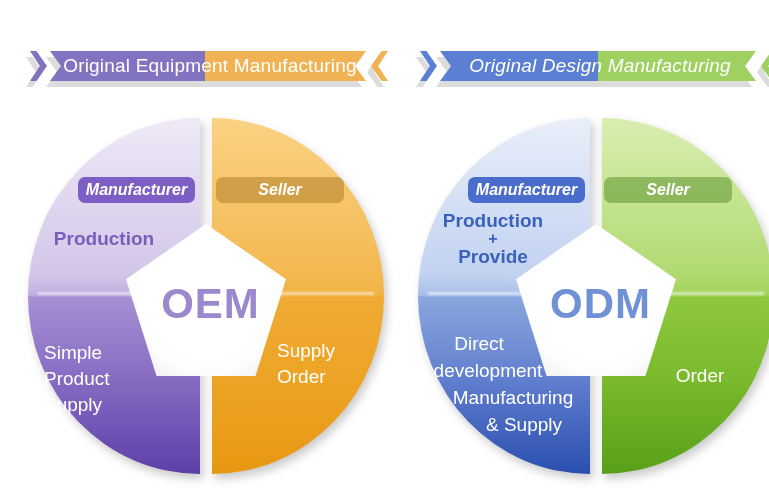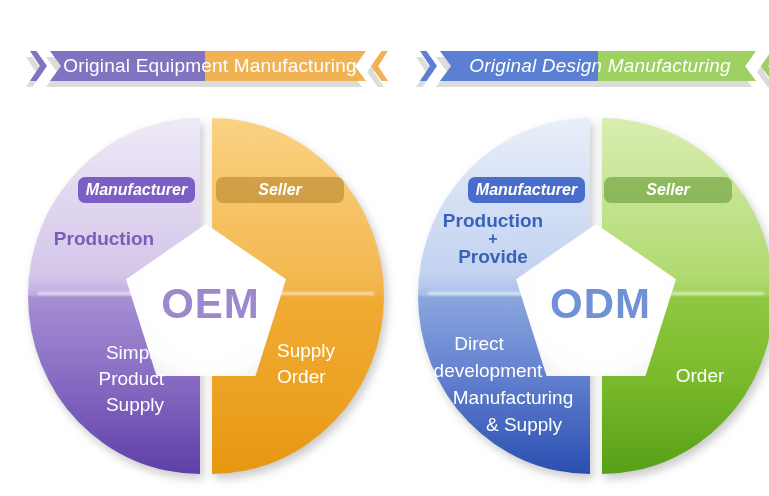--- a/index.html
+++ b/index.html
@@ -60,21 +60,21 @@
   .d-oem .badge.b-manufacturer { background:#7d5ec4; }
   .d-oem .badge.b-seller { left:188px; background:rgba(156,104,20,0.42); }
   .d-odm .badge.b-manufacturer { background:#4a6cca; }
   .d-odm .badge.b-seller { left:186px; background:rgba(64,125,15,0.42); }
 
   .label { position:absolute; font-size:19px; }
   .label span { display:block; }
 
   .oem-production { left:16px; top:110px; width:120px; text-align:center;
                     color:#7a5db8; font-weight:bold; }
-  .oem-supply { left:16px; top:222px; width:120px; text-align:right;
+  .oem-supply { left:16px; top:222px; width:120px; text-align:left;
                 color:#ffffff; line-height:26px; }
   .oem-blueprint { left:249px; top:220px; width:110px; text-align:left;
                    color:#ffffff; line-height:26px; }
 
   .odm-proddesign { left:15px; top:93px; width:120px; text-align:center;
                     color:#3a62ba; font-weight:bold; line-height:20px; }
   .odm-proddesign .plus { font-size:16px; line-height:16px; }
   .odm-flow { left:5px; top:212px; width:160px; text-align:center;
               color:#ffffff; line-height:27px; }
   .odm-flow span { position:relative; }

